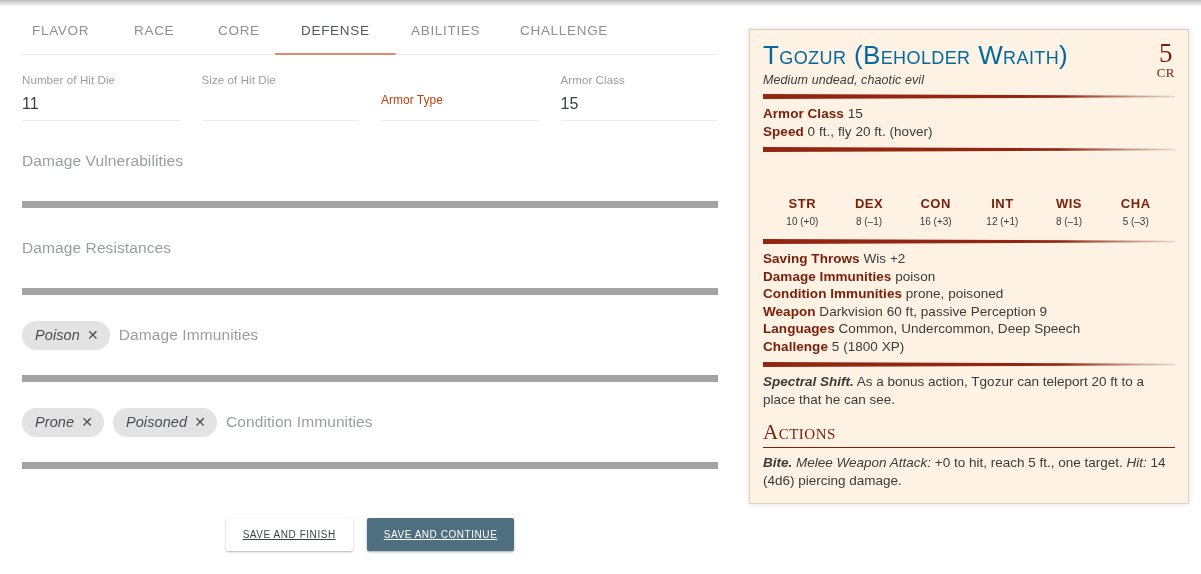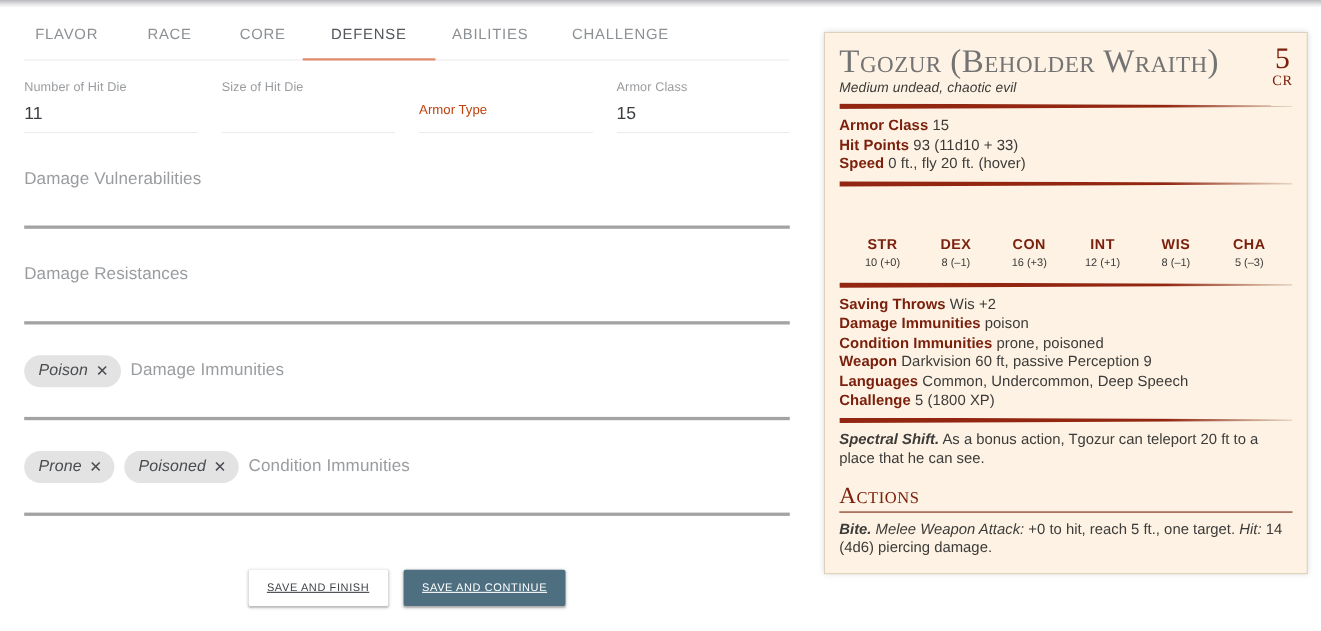--- a/index.html
+++ b/index.html
@@ -100,21 +100,21 @@
 
   .w-hitdie-num { width: 168px; }
   .w-hitdie-size { width: 168px; }
   .w-armor-type { width: 168px; }
   .w-armor-class { width: 168px; }
 
   
   .tag-field {
     position: relative;
     margin: 0 22px;
-    border-bottom: 3px solid #a3a3a3;
+    border-bottom: 7px solid #a3a3a3;
     height: 87px;
     display: flex;
     align-items: center;
   }
   .chip {
     display: inline-flex;
     align-items: center;
     background: #e3e3e4;
     border-radius: 15px;
     height: 29px;
@@ -188,24 +188,24 @@
     border: 1px solid #ddd0bc;
     box-shadow: 0 0 6px rgba(0,0,0,0.13);
     padding: 10px 13px 14px 13px;
     font-family: "Liberation Sans", sans-serif;
   }
   .sb-header {
     position: relative;
     padding-right: 42px;
   }
   .sb-name {
-    font-family: Liberation Serif, serif;
-    font-size: 30px;
+    font-family: Liberation Sans, sans-serif;
+    font-size: 26px;
     line-height: 31px;
-    color: #737373;
+    color: #0369a1;
     font-variant: small-caps;
     letter-spacing: 0.4px;
     margin: 0;
     font-weight: normal;
   }
   .sb-meta {
     font-size: 12.5px;
     font-style: italic;
     color: #3c3b39;
     margin-top: 2px;
@@ -361,21 +361,20 @@
       <div class="sb-cr">
         <div class="sb-cr-val">5</div>
         <div class="sb-cr-lbl">CR</div>
       </div>
     </div>
 
     <div class="tapered-rule"></div>
 
     <div id="sb-core">
         <div class="sb-line"><b>Armor Class</b> 15</div>
-        <div class="sb-line"><b>Hit Points</b> 93 (11d10 + 33)</div>
         <div class="sb-line"><b>Speed</b> 0 ft., fly 20 ft. (hover)</div>
       </div>
 
     <div class="tapered-rule"></div>
 
     <div class="sb-abilities" id="sb-abilities">
         <div class="ab-col">
           <div class="ab-name">STR</div>
           <div class="ab-val">10 (+0)</div>
         </div>

